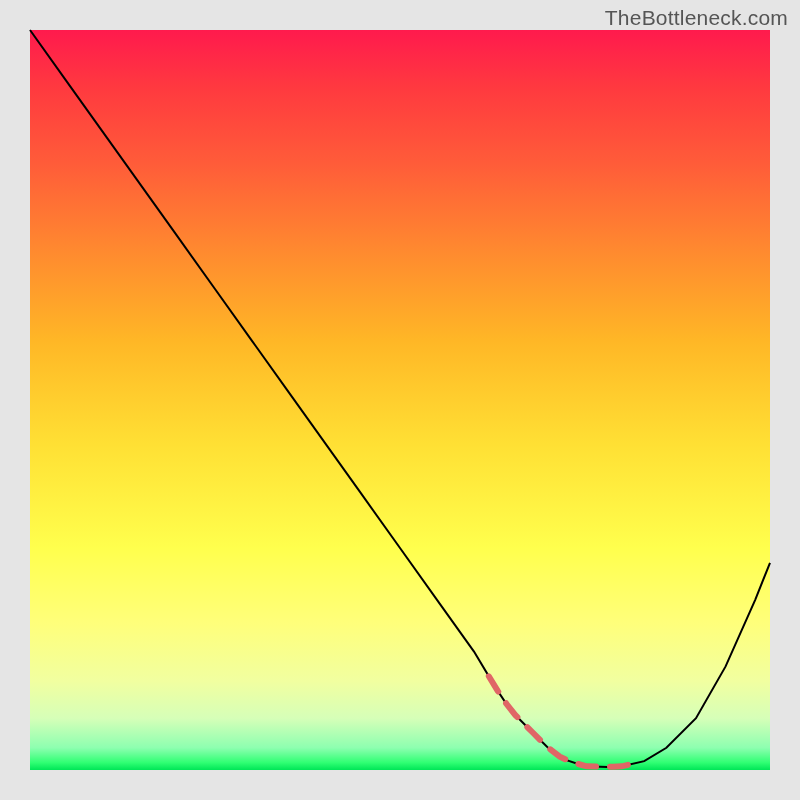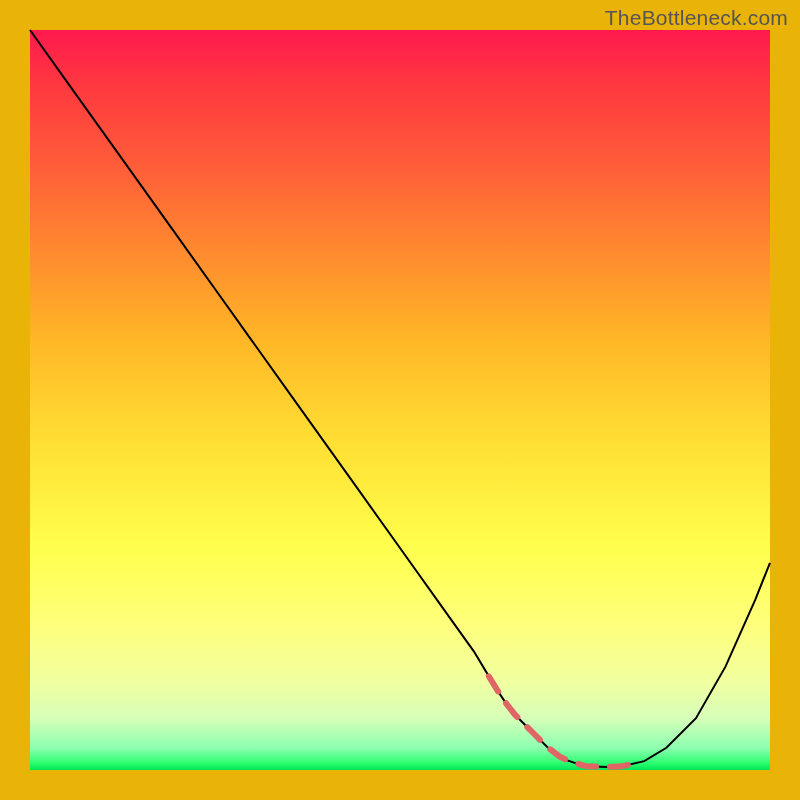--- a/index.html
+++ b/index.html
@@ -8,21 +8,21 @@
     width: 800px;
     height: 800px;
     background: #000000;
     overflow: hidden;
     font-family: Arial, Helvetica, sans-serif;
   }
   .frame {
     position: relative;
     width: 800px;
     height: 800px;
-    background: #eab308;
+    background: #e5e5e5;
   }
   .plot-area {
     position: absolute;
     left: 30px;
     top: 30px;
     width: 740px;
     height: 740px;
     background: linear-gradient(to bottom,
       #ff1a4d 0%,
       #ff3a3f 8%,

